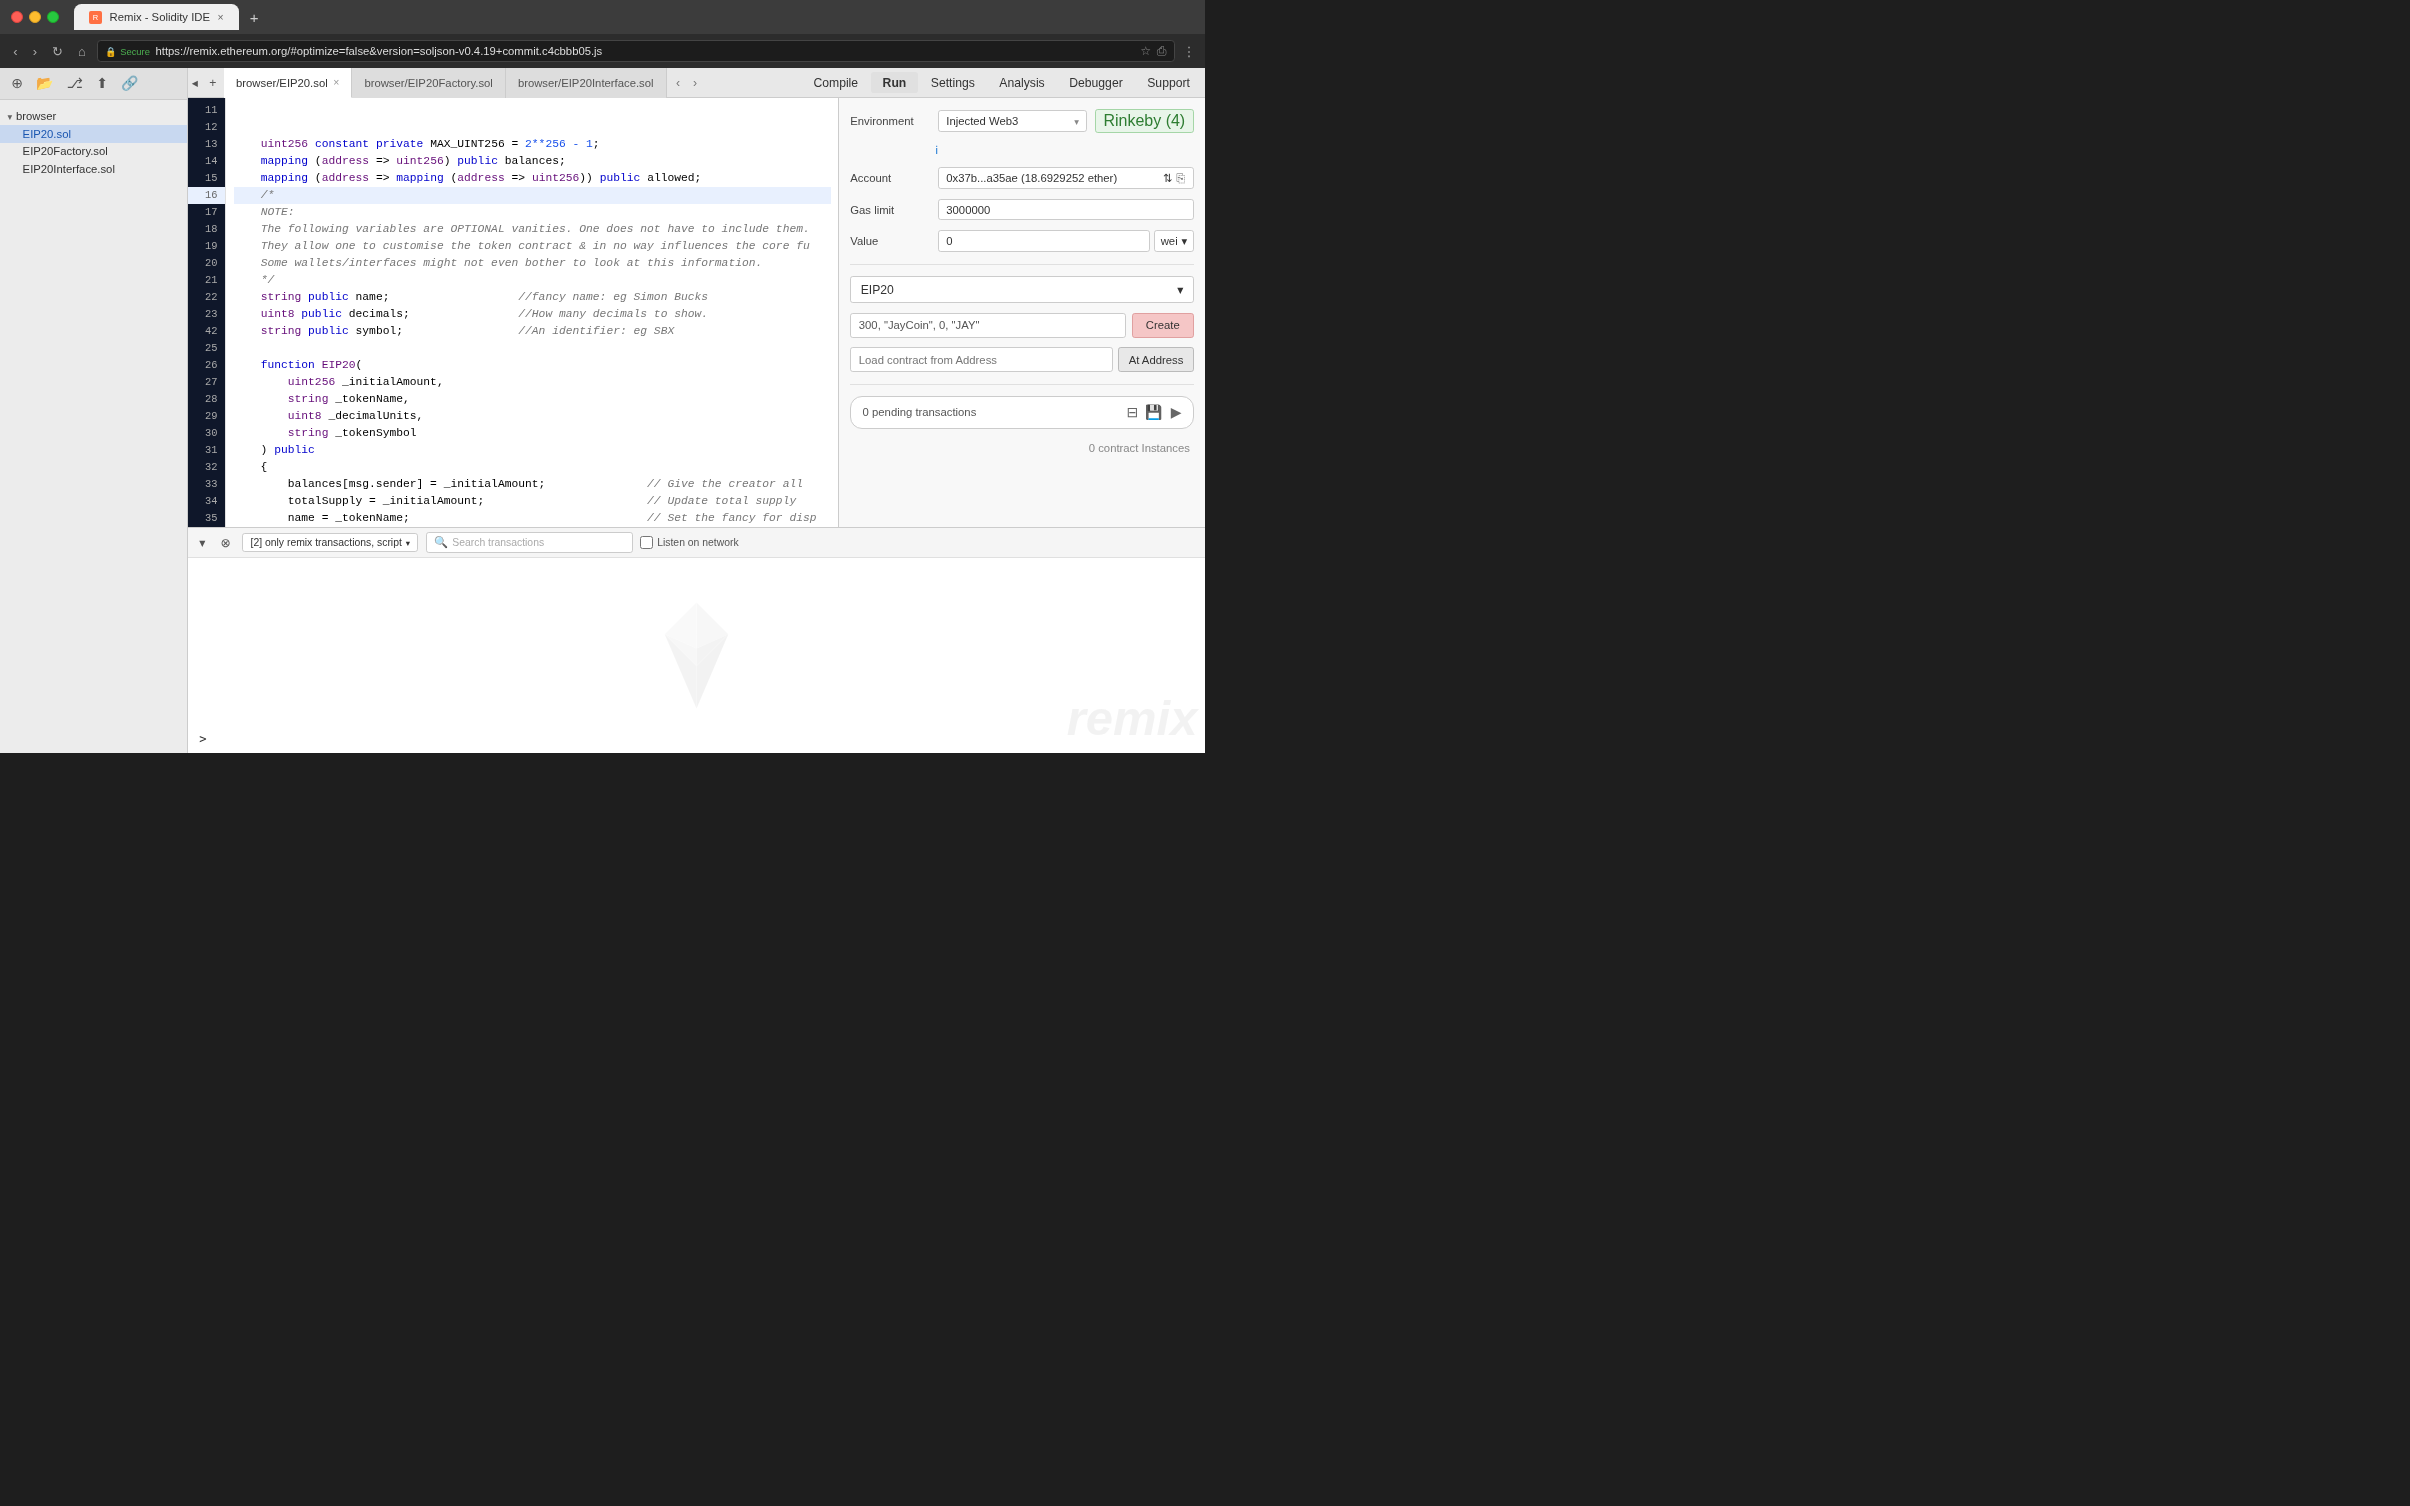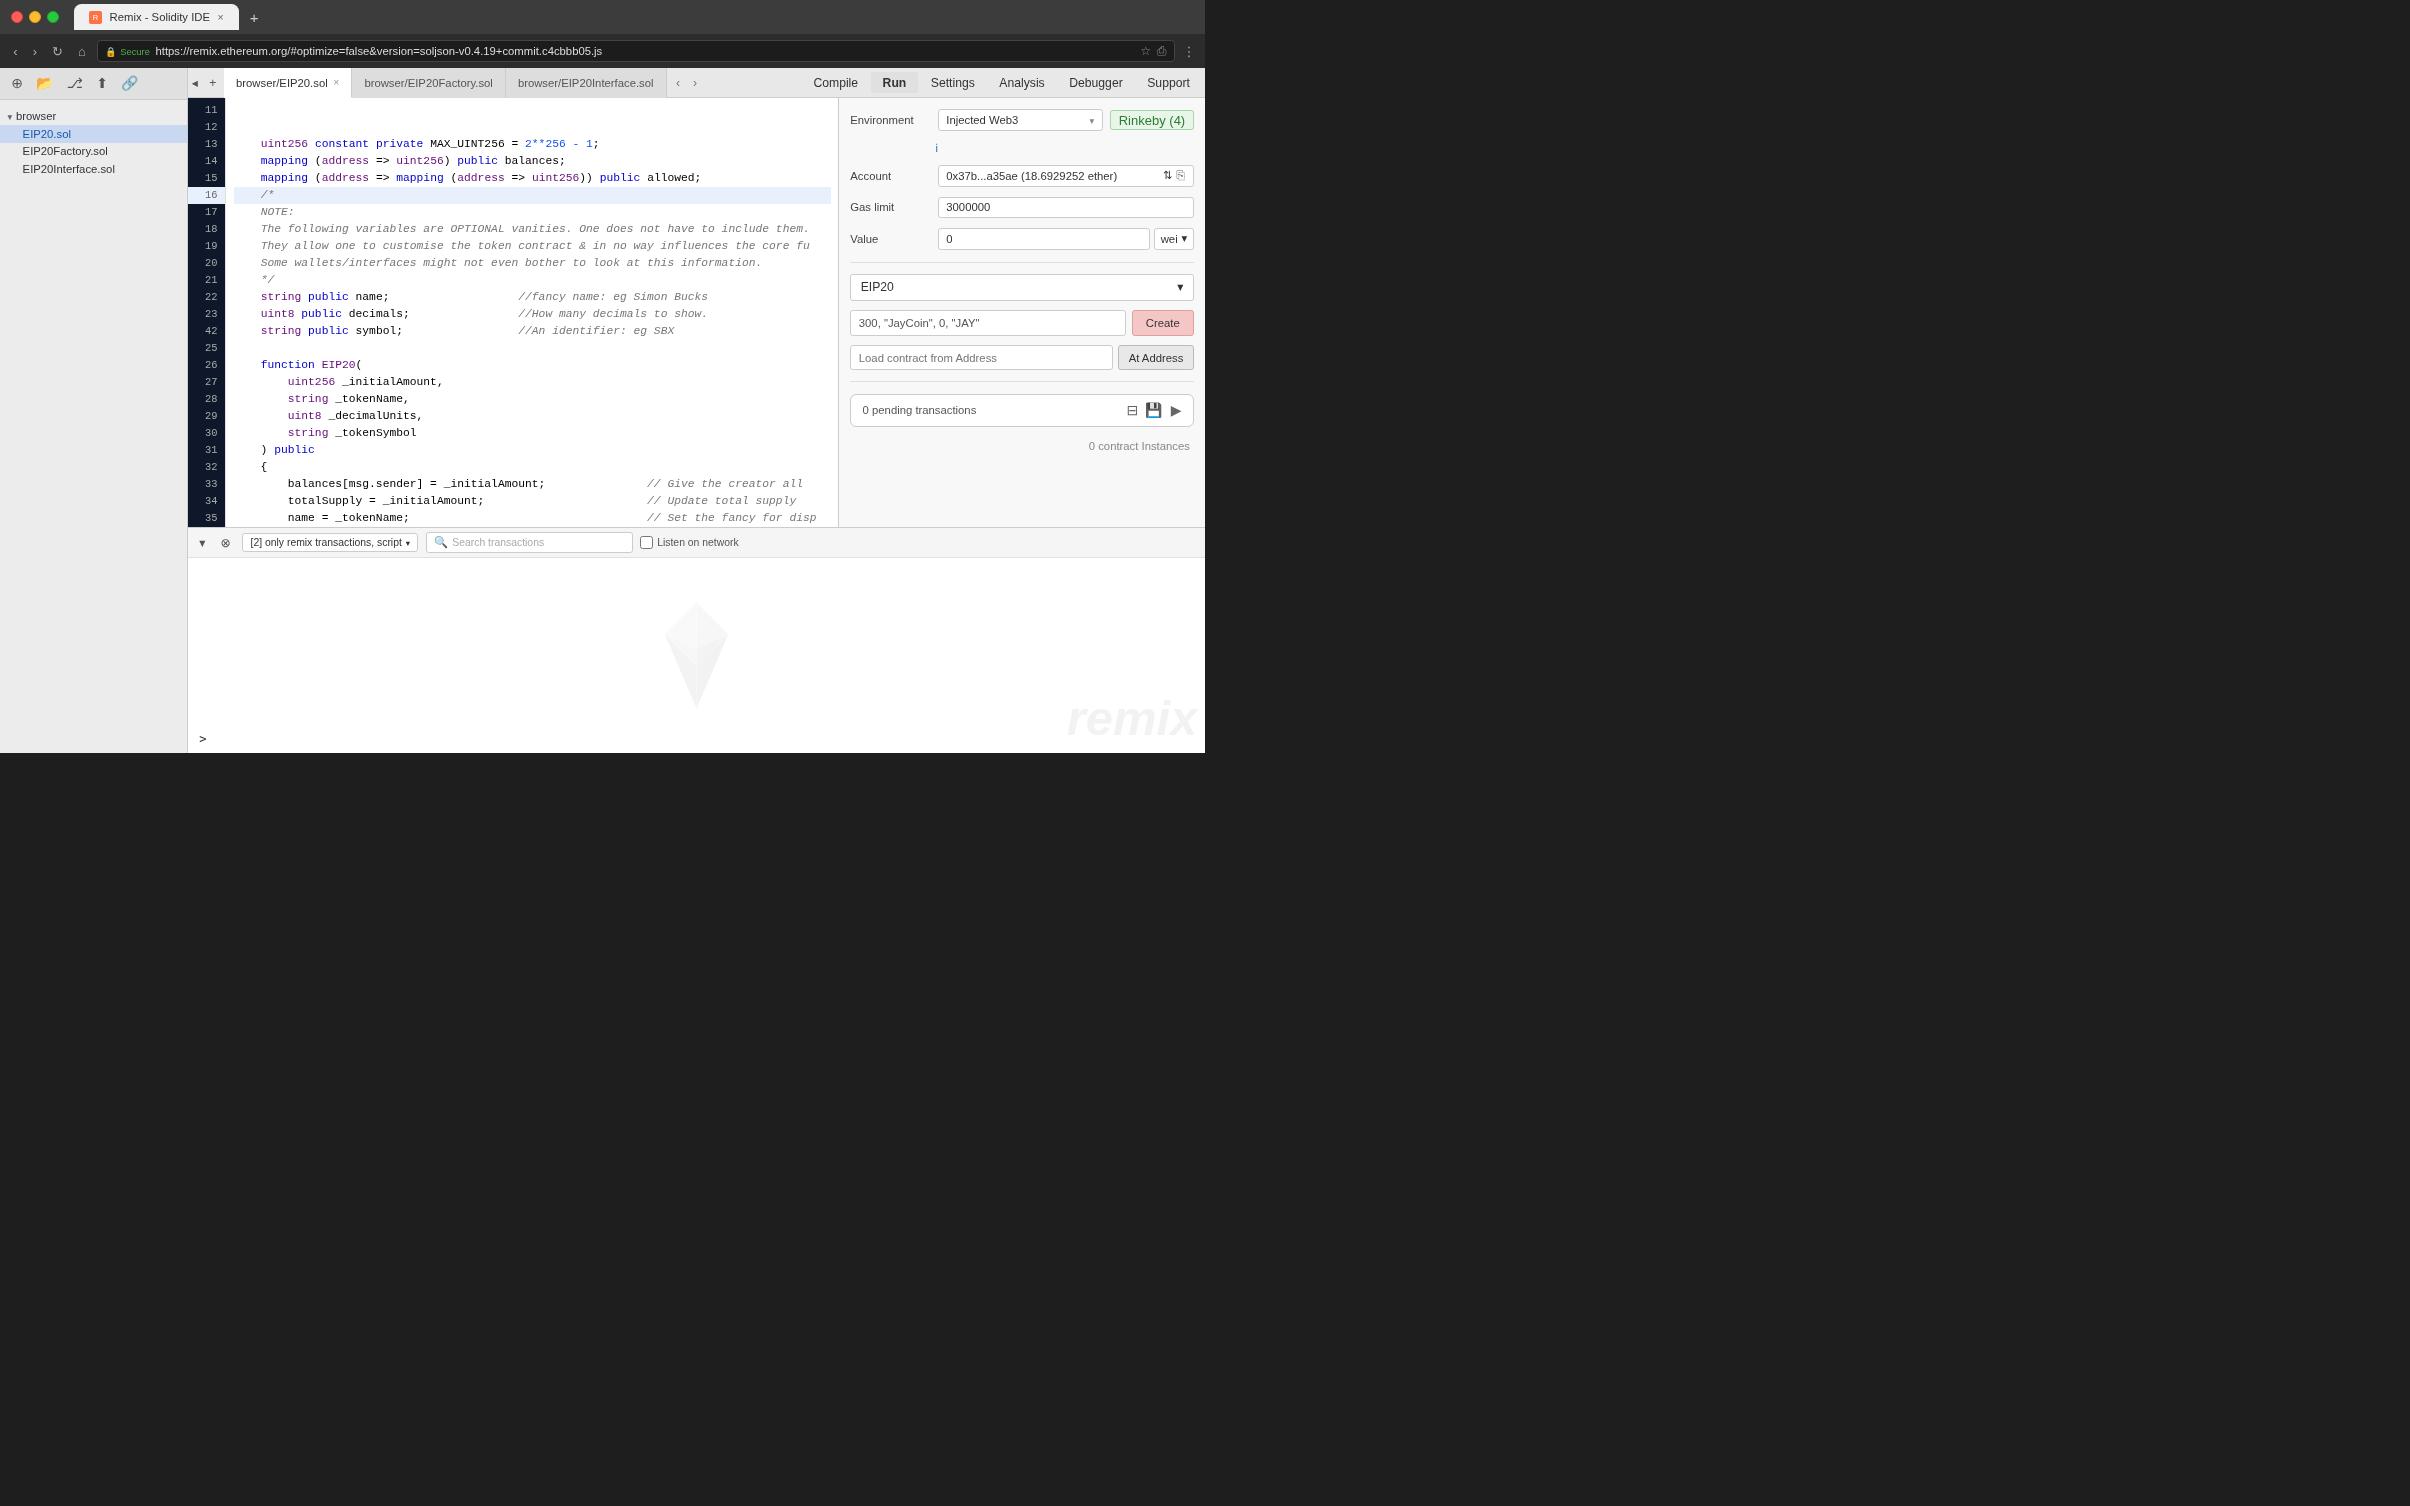--- a/index.html
+++ b/index.html
@@ -198,21 +198,21 @@
       justify-content: space-between;
       cursor: pointer;
     }
     .select-arrow { color: #888; font-size: 9.4px; }
     .network-badge {
       background: #e8f5e9;
       color: #2e7d32;
       border: 0.9px solid #a5d6a7;
       border-radius: 2.8px;
       padding: 1.9px 7.5px;
-      font-size: 13px;
+      font-size: 16px;
       white-space: nowrap;
     }
     .info-icon { color: #1976d2; font-size: 11.3px; cursor: pointer; }
     .input-box {
       width: 100%;
       background: #fff;
       border: 0.9px solid #ccc;
       border-radius: 2.8px;
       padding: 3.8px 7.5px;
       font-size: 11.3px;
@@ -301,21 +301,21 @@
       color: #333;
       cursor: pointer;
     }
 
     
     .pending-row {
       display: flex;
       align-items: center;
       background: #fff;
       border: 0.9px solid #ccc;
-      border-radius: 6px;
+      border-radius: 12px;
       padding: 7.5px 11.3px;
       gap: 7.5px;
     }
     .pending-text { flex: 1; font-size: 11.3px; color: #555; }
     .pending-icons { display: flex; gap: 7.5px; color: #666; font-size: 14px; }
     .pending-icon { cursor: pointer; }
 
     
     .instances-text { font-size: 11.3px; color: #888; text-align: right; padding: 3.8px; }
 

